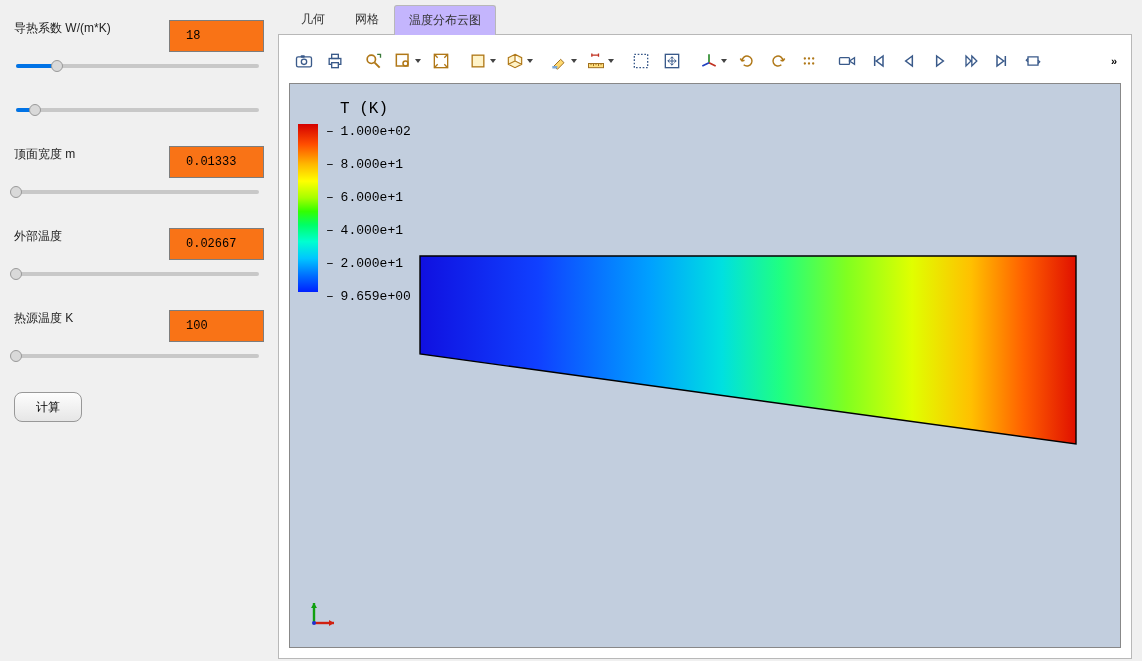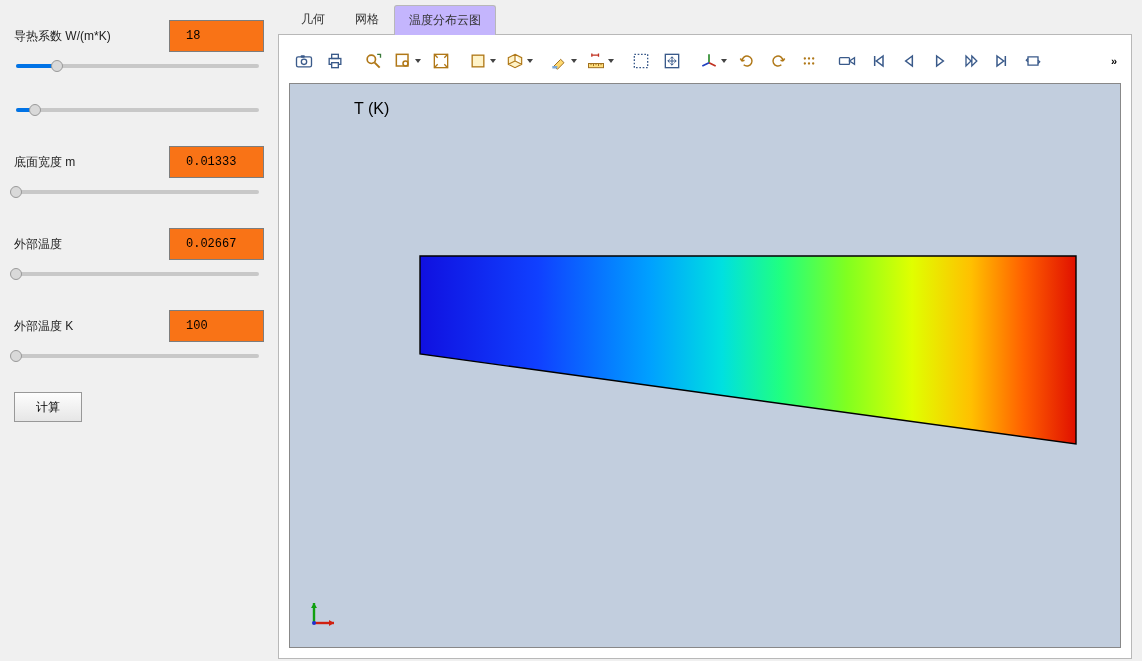--- a/index.html
+++ b/index.html
@@ -13,21 +13,21 @@
     display: flex;
   }
   .sidebar {
     width: 278px;
     background: #f0f0f0;
     padding: 20px 14px;
   }
   .param-block { margin-bottom: 28px; }
   .param-row {
     display: flex;
-    align-items: center;
+    align-items: flex-start;
     margin-bottom: 6px;
     gap: 43px;
   }
   .param-label {
     width: 146px;
     font-size: 12px;
     color: #222;
   }
   .param-input {
     width: 95px;
@@ -65,21 +65,21 @@
     height: 12px;
     background: #d9d9d9;
     border: 1px solid #999;
     border-radius: 6px;
     transform: translateX(-6px);
   }
   .compute-btn {
     width: 68px;
     height: 30px;
     border: 1px solid #989898;
-    border-radius: 0;
+    border-radius: 8px;
     background: linear-gradient(#fdfdfd,#e6e6e6);
     font-size: 12px;
     cursor: pointer;
   }
   .main {
     flex: 1;
     background: #f0f0f0;
     padding-top: 4px;
   }
   .tabs {
@@ -141,23 +141,23 @@
   .viewport {
     flex: 1;
     background: #c2cede;
     border: 1px solid #888;
     margin-top: 6px;
     position: relative;
     overflow: hidden;
   }
   .legend {
     position: absolute;
-    left: 22px;
+    left: 8px;
     top: 16px;
-    font-family: Liberation Sans, sans-serif;
+    font-family: Liberation Mono, monospace;
   }
   .legend-title {
     font-size: 16px;
     margin-bottom: 6px;
     margin-left: 42px;
   }
   .legend-body { display: flex; }
   .legend-bar {
     width: 20px;
     height: 168px;
@@ -210,21 +210,21 @@
       <div class="param-block">
         <div class="slider-row">
           <div class="slider-track">
             <div class="slider-fill" style="width: 8%;"></div>
             <div class="slider-thumb" style="left: 8%;"></div>
           </div>
         </div>
       </div>
       <div class="param-block">
         <div class="param-row">
-          <div class="param-label">底面宽度 m</div>
+          <div class="param-label">顶面宽度 m</div>
           <input class="param-input" value="0.01333" style="">
         </div>
         <div class="slider-row">
           <div class="slider-track">
             <div class="slider-fill" style="width: 0%;"></div>
             <div class="slider-thumb" style="left: 0%;"></div>
           </div>
         </div>
       </div>
       <div class="param-block">
@@ -234,21 +234,21 @@
         </div>
         <div class="slider-row">
           <div class="slider-track">
             <div class="slider-fill" style="width: 0%;"></div>
             <div class="slider-thumb" style="left: 0%;"></div>
           </div>
         </div>
       </div>
       <div class="param-block">
         <div class="param-row">
-          <div class="param-label">外部温度 K</div>
+          <div class="param-label">热源温度 K</div>
           <input class="param-input" value="100" style="">
         </div>
         <div class="slider-row">
           <div class="slider-track">
             <div class="slider-fill" style="width: 0%;"></div>
             <div class="slider-thumb" style="left: 0%;"></div>
           </div>
         </div>
       </div>
     </div>
@@ -409,20 +409,31 @@
             <path d="M6 10 v-3 h12 v8 M18 14 v3 h-12 v-8" fill="none" stroke="#3a5a8a" stroke-width="1.6"></path>
             <path d="M6 9 l-2 2 l2 2 M18 15 l2 -2 l-2 -2" fill="none" stroke="#3a5a8a" stroke-width="1.6"></path>
           </svg>
       </div>
       <span class="overflow">»</span>
     </div>
 
     <div class="viewport">
       <div class="legend">
         <div class="legend-title">T (K)</div>
+        <div class="legend-body">
+          <div class="legend-bar"></div>
+          <div class="legend-ticks" id="legend-ticks">
+              <div>1.000e+02</div>
+              <div>8.000e+1</div>
+              <div>6.000e+1</div>
+              <div>4.000e+1</div>
+              <div>2.000e+1</div>
+              <div>9.659e+00</div>
+            </div>
+        </div>
       </div>
 
       <svg style="position:absolute; left:128px; top:170px; width:660px; height:195px;">
         <defs>
           <linearGradient id="temp-grad" x1="0%" y1="0%" x2="100%" y2="0%">
             <stop offset="0%" stop-color="#1010e0"></stop>
             <stop offset="18%" stop-color="#1040ff"></stop>
             <stop offset="35%" stop-color="#00a0ff"></stop>
             <stop offset="46%" stop-color="#00e0e0"></stop>
             <stop offset="55%" stop-color="#20ff80"></stop>

